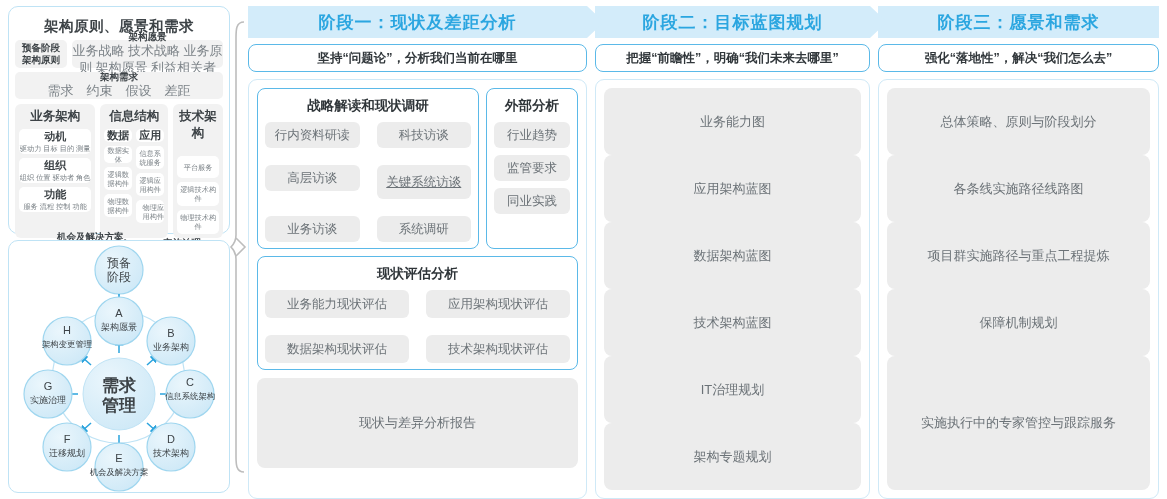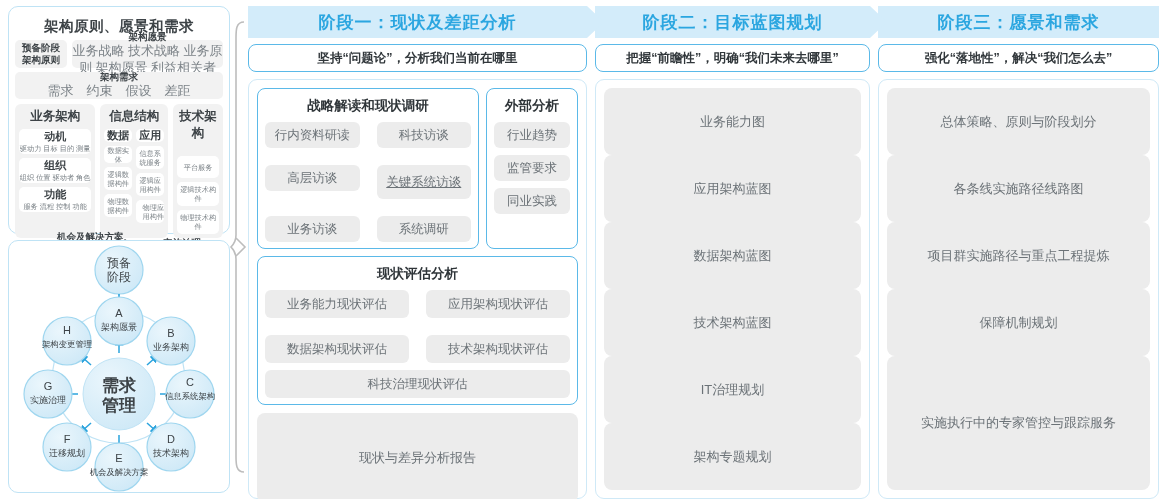--- a/index.html
+++ b/index.html
@@ -318,21 +318,20 @@
       </div>
 
       <div class="card" style="margin-top:7px;">
         <div class="card-h">现状评估分析</div>
         <div class="g2">
           <div class="chip" style="height:28px;">业务能力现状评估</div>
           <div class="chip" style="height:28px;">应用架构现状评估</div>
           <div class="chip" style="height:28px;">数据架构现状评估</div>
           <div class="chip" style="height:28px;">技术架构现状评估</div>
         </div>
-        <div class="chip" style="height:28px;margin-top:7px;">科技治理现状评估</div>
       </div>
 
       <div class="bigchip" style="height:90px;margin-top:8px;">现状与差异分析报告</div>
     </div>
   </div>
 
   <div class="phase ph2">
     <div class="hdr">
       <span class="hdr-txt">阶段二：目标蓝图规划</span>
       <svg class="chev" viewBox="0 0 17 32" preserveAspectRatio="none">

